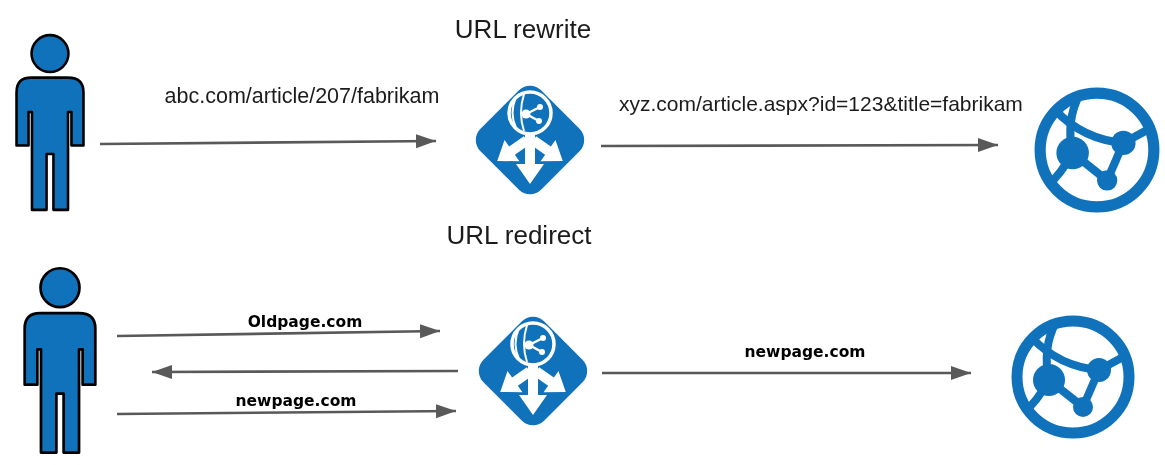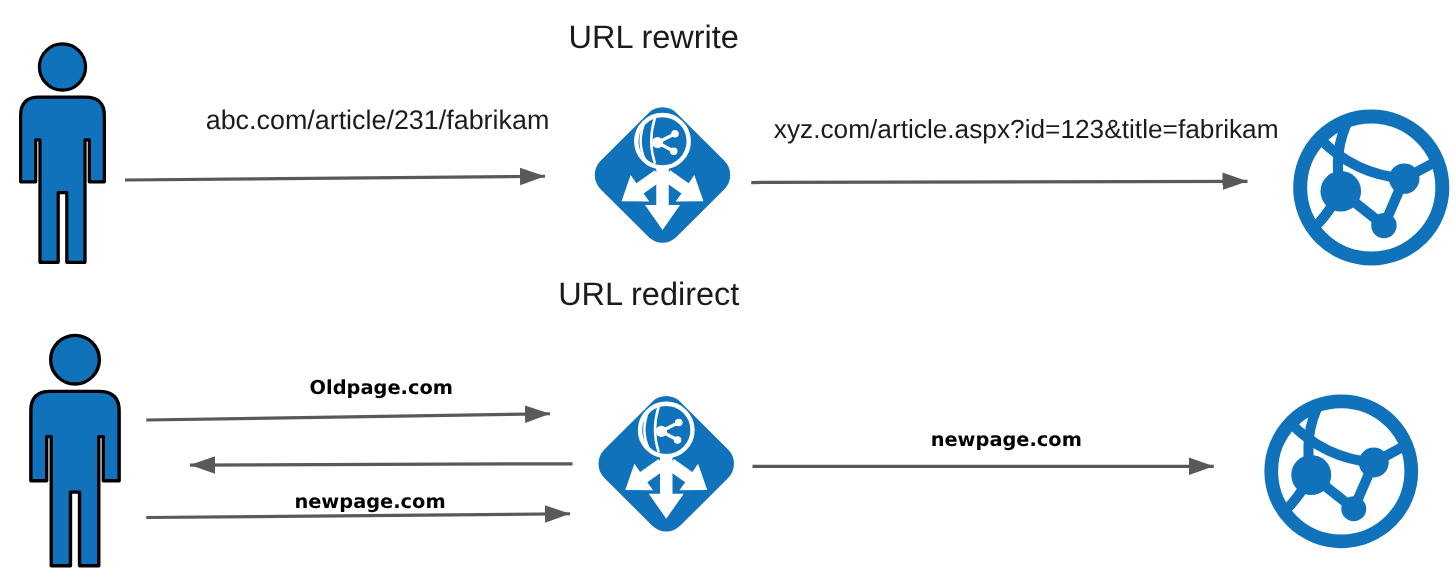--- a/index.html
+++ b/index.html
@@ -36,23 +36,23 @@
       <line x1="117" y1="336" x2="440" y2="331" marker-end="url(#ah)"></line>
       <line x1="458" y1="371" x2="152" y2="372" marker-end="url(#ah)"></line>
       <line x1="117" y1="414" x2="456" y2="411" marker-end="url(#ah)"></line>
       <line x1="602" y1="373" x2="971" y2="373" marker-end="url(#ah)"></line>
     </g>
   </svg>
 
   <div class="lbl title" style="left:373px;top:14px;width:300px">URL rewrite</div>
   <div class="lbl title" style="left:369px;top:220px;width:300px">URL redirect</div>
 
-  <div class="lbl url-lbl" style="left:132px;top:84px;width:340px">abc.com/article/231/fabrikam</div>
+  <div class="lbl url-lbl" style="left:132px;top:84px;width:340px">abc.com/article/207/fabrikam</div>
   <div class="lbl url-lbl" style="left:619px;top:92px;width:400px;font-size:21px">xyz.com/article.aspx?id=123&amp;title=fabrikam</div>
-  <div class="lbl bold-lbl" style="left:155px;top:301px;width:300px">Oldpage.com</div>
+  <div class="lbl bold-lbl" style="left:155px;top:313px;width:300px">Oldpage.com</div>
   <div class="lbl bold-lbl" style="left:146px;top:392px;width:300px">newpage.com</div>
   <div class="lbl bold-lbl" style="left:655px;top:343px;width:300px">newpage.com</div>
 
   <div class="abs" style="left:2px;top:33px">
     <svg width="96" height="182" viewBox="0 0 100 212">
       <circle cx="50" cy="24" r="21.5" fill="var(--icon_blue,#0f72ba)" stroke="#000" stroke-width="3"></circle>
       <path d="M28,52 L71,52 Q89,52 89,69 L89,131 L75,131 L75,92 L71,92 L71,206 L54,206 L54,141 L46,141 L46,206 L29,206 L29,92 L25,92 L25,131 L11,131 L11,69 Q11,52 28,52 Z" fill="var(--icon_blue,#0f72ba)" stroke="#000" stroke-width="3" stroke-linejoin="round"></path>
     </svg>
   </div>
 

